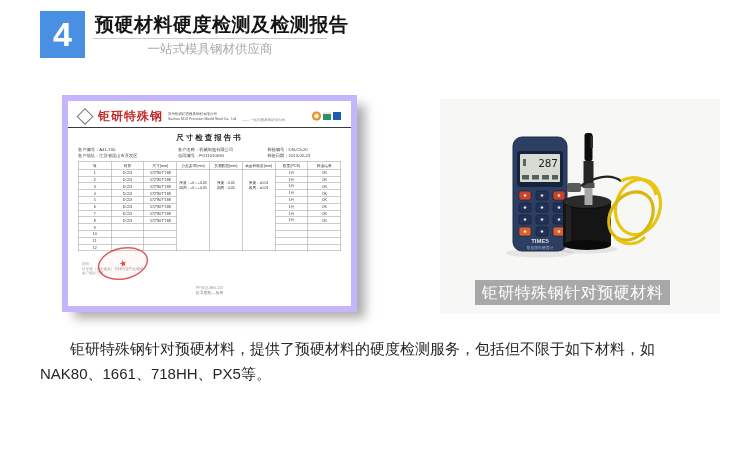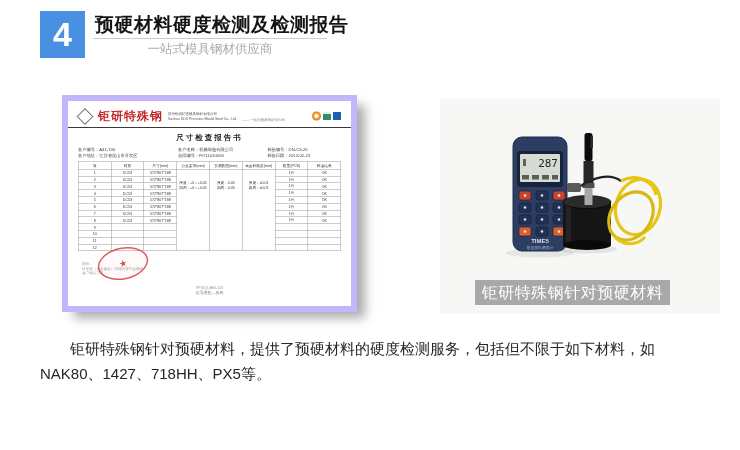--- a/index.html
+++ b/index.html
@@ -282,16 +282,16 @@
         <path d="M181,82 C196,74 214,82 216,96" stroke="#e7c613" stroke-width="3.2"></path>
         <ellipse cx="198" cy="108" rx="22" ry="28" stroke="#e7c613" stroke-width="3.2" transform="rotate(16 198 108)"></ellipse>
         <ellipse cx="191" cy="117" rx="20" ry="26" stroke="#d8b70f" stroke-width="3.2" transform="rotate(36 191 117)"></ellipse>
         <path d="M175,138 C182,146 196,148 205,138" stroke="#e7c613" stroke-width="3.2"></path>
       </g>
     </svg>
     <div class="caption">钜研特殊钢针对预硬材料</div>
   </div>
 
   <div class="body-text">
-    <p>钜研特殊钢针对预硬材料，提供了预硬材料的硬度检测服务，包括但不限于如下材料，如NAK80、1427、718HH、PX5等。</p>
+    <p>钜研特殊钢针对预硬材料，提供了预硬材料的硬度检测服务，包括但不限于如下材料，如NAK80、1661、718HH、PX5等。</p>
   </div>
 
 </div>
 
 </body></html>

